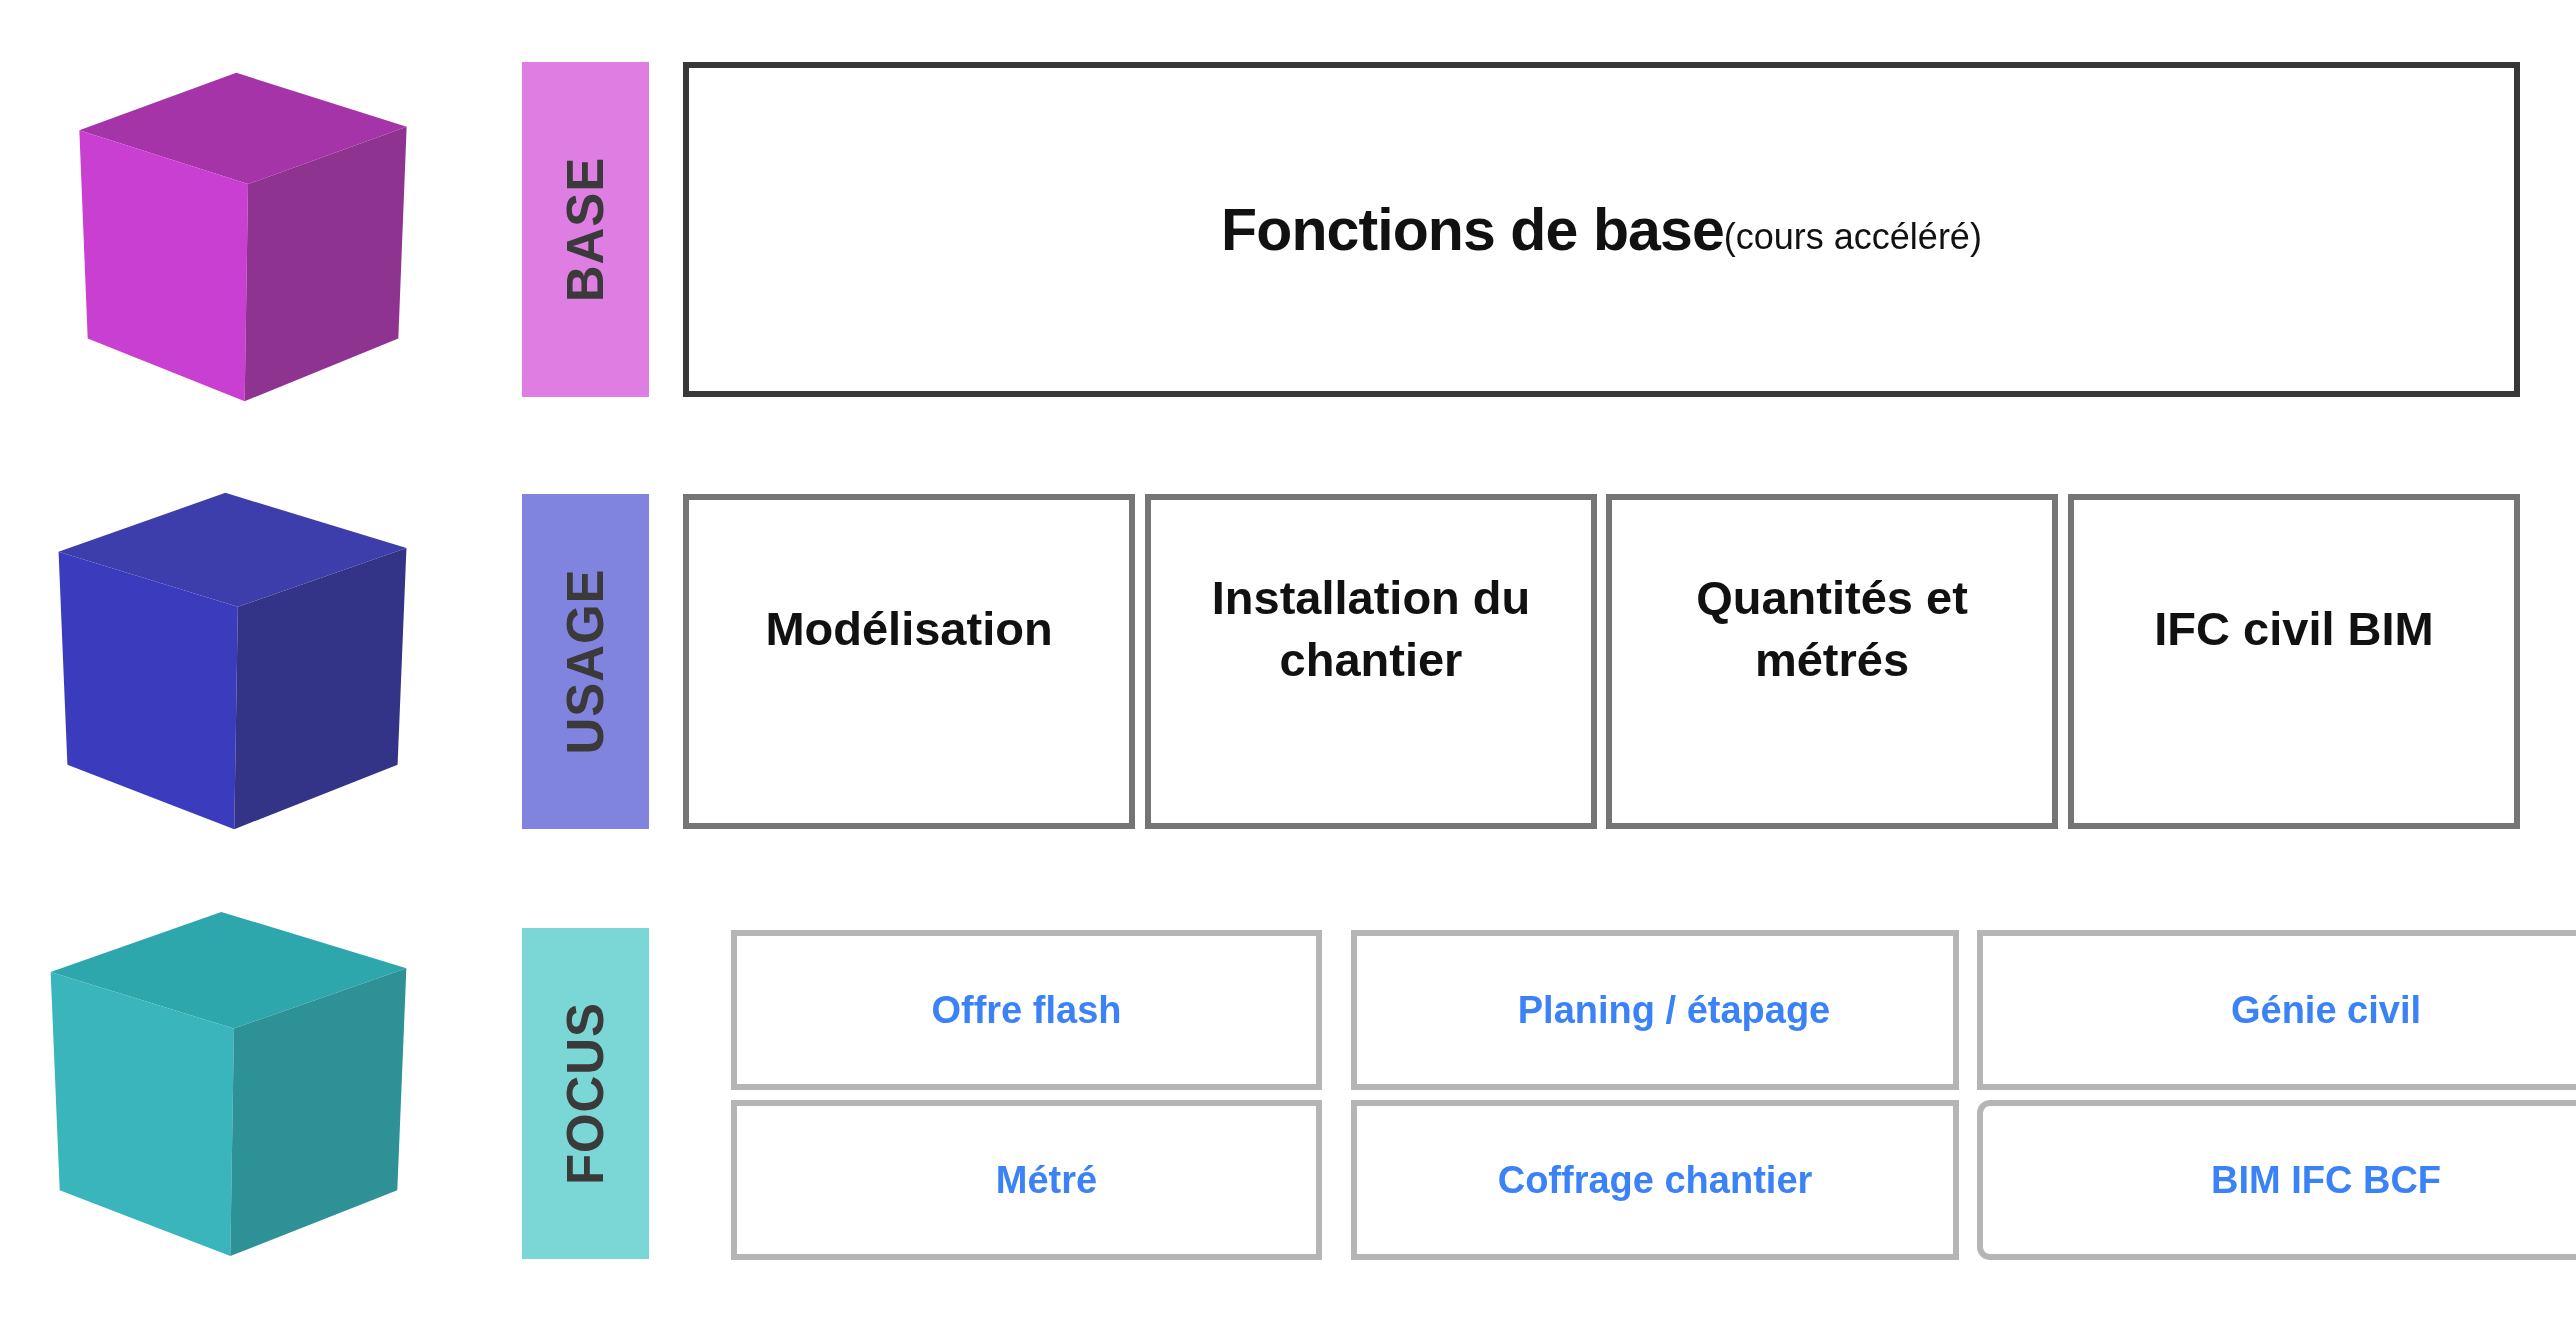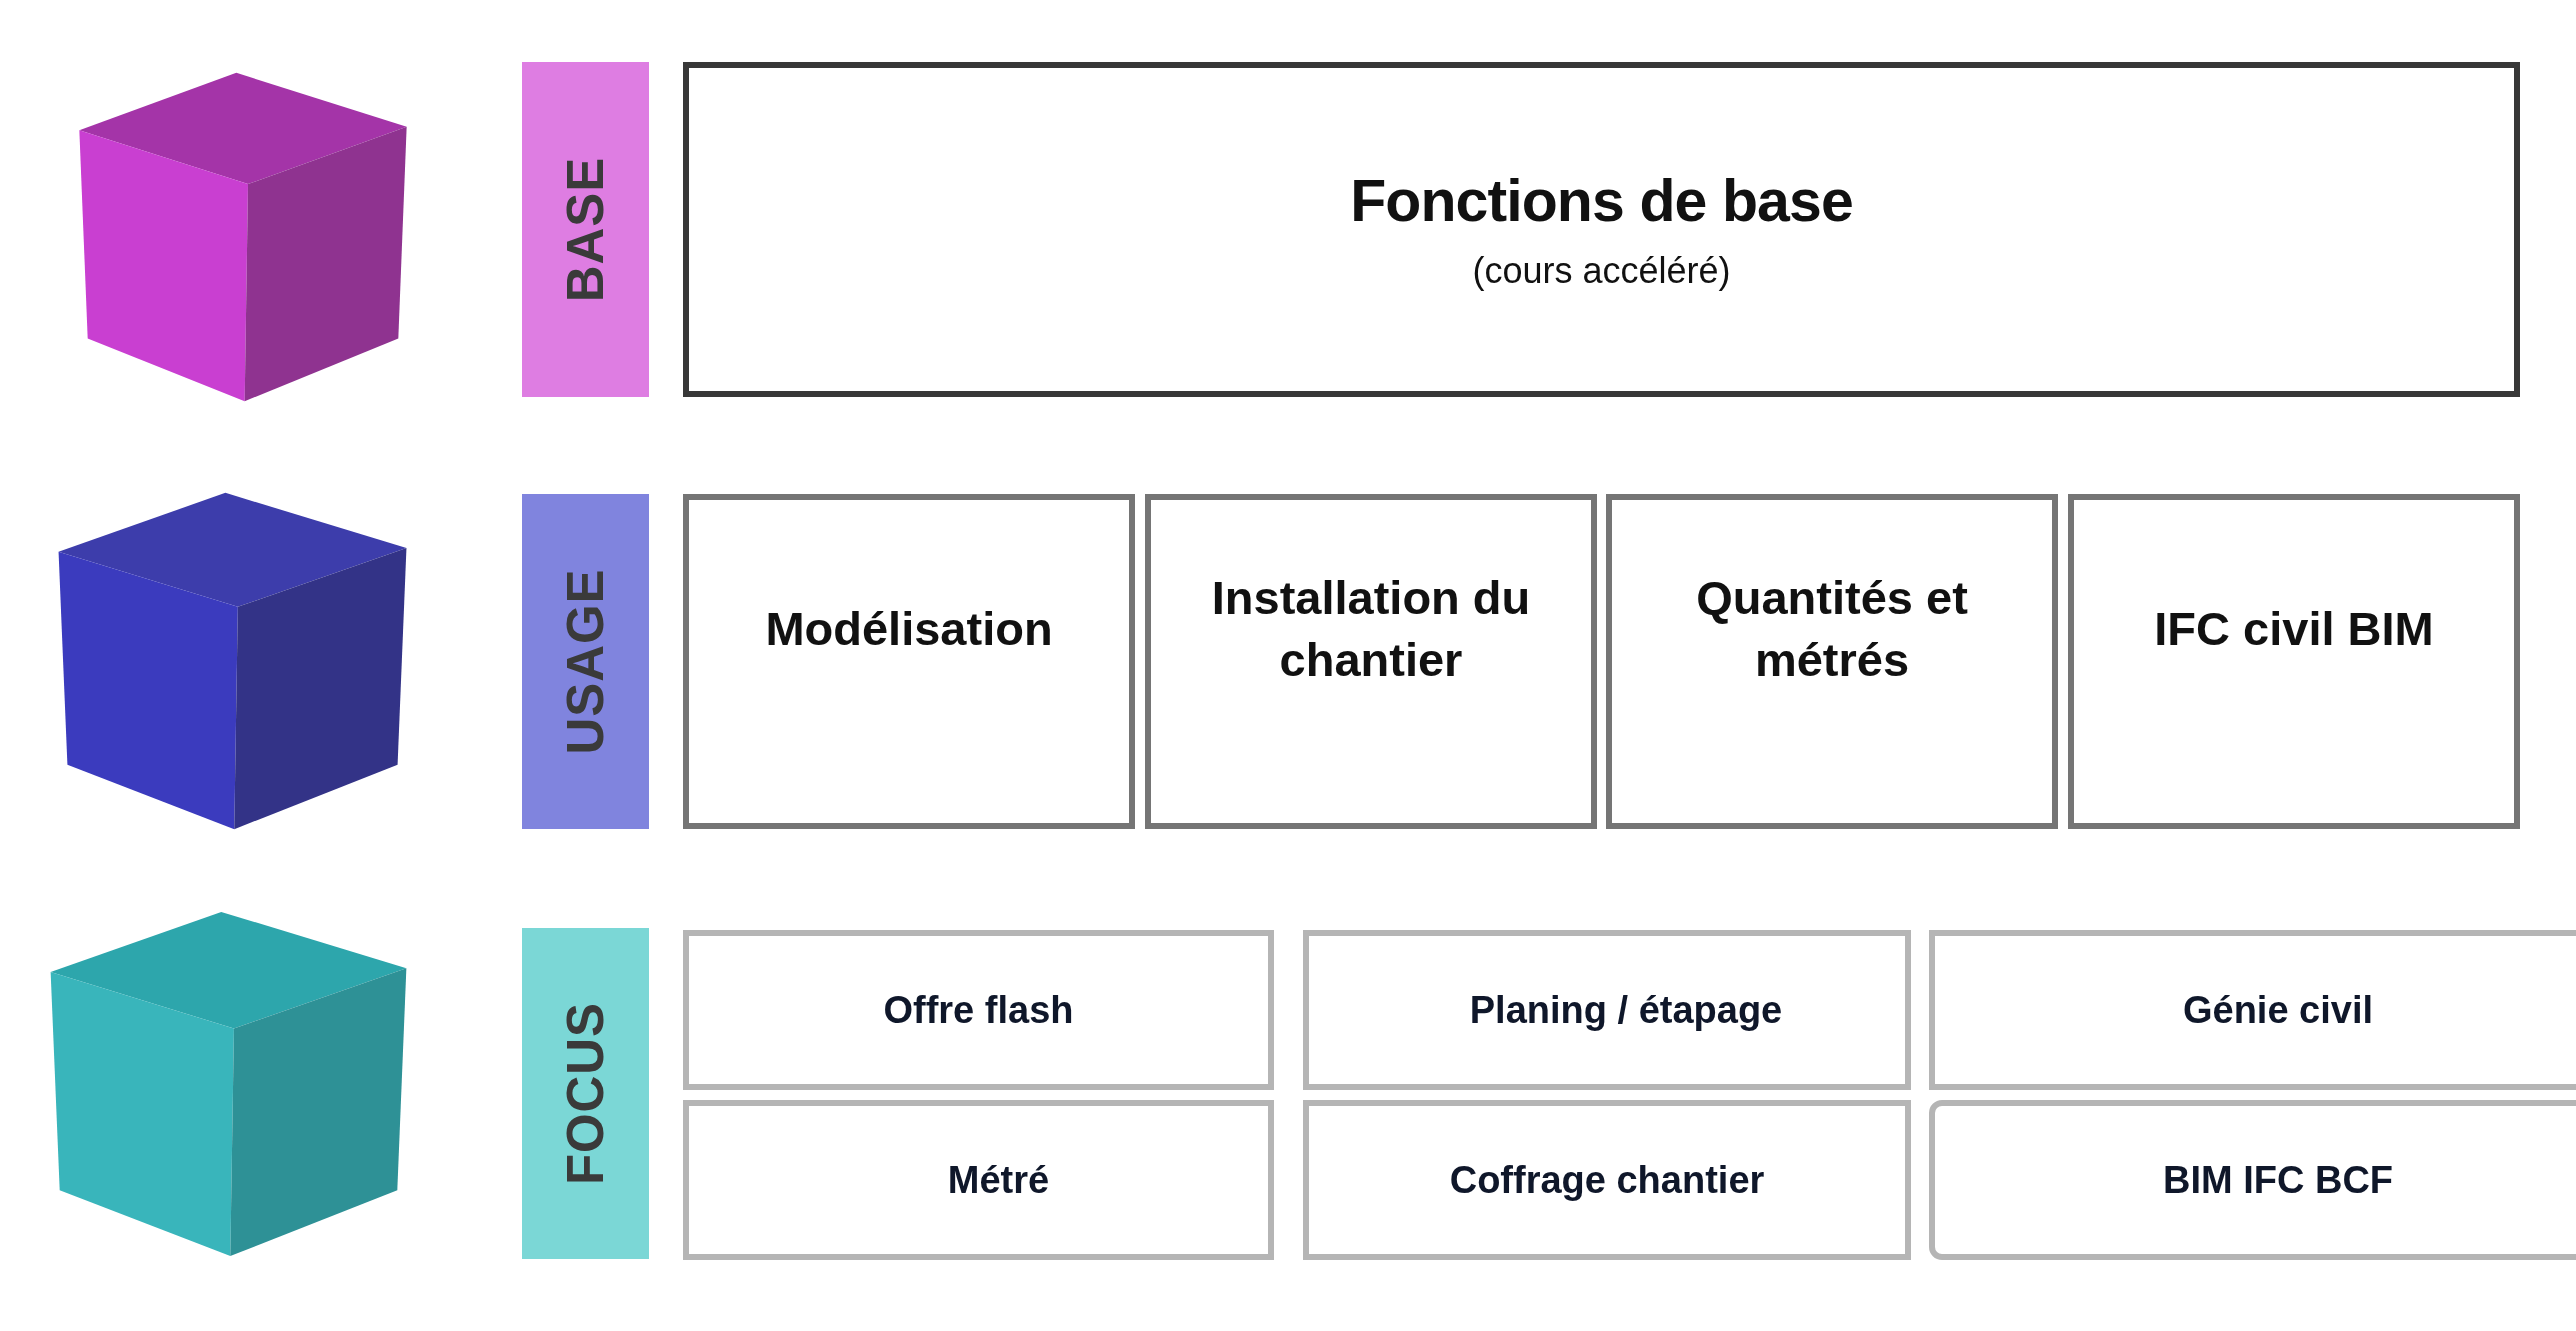--- a/index.html
+++ b/index.html
@@ -28,21 +28,21 @@
     white-space:nowrap;
   }
   .big-box{
     position:absolute;
     left:683px; top:62px;
     width:1837px; height:335px;
     border:6.6px solid #383838;
     background:#ffffff;
     box-sizing:border-box;
     display:flex;
-    flex-direction:column;
+    flex-direction:row;
     align-items:center;
     justify-content:center;
     text-align:center;
   }
   .big-title{
     font-size:59px;
     font-weight:700;
     color:#111111;
     letter-spacing:-0.9px;
   }
@@ -75,21 +75,22 @@
     height:160px;
     border:6.6px solid #b5b5b5;
     background:#ffffff;
     box-sizing:border-box;
     display:flex;
     align-items:center;
     justify-content:center;
     text-align:center;
     font-size:38px;
     font-weight:700;
-    color:#0f172a;
+    color:#3b82f6;
+    margin-left:48px;
   }
   .fr1{top:930px;} .fr2{top:1100px;}
   .fc1{left:683px;width:591px;} .fc2{left:1303px;width:608px;} .fc3{left:1929px;width:698px;}
 </style>
 </head>
 <body>
 
 <div class="stage">
 
   <svg class="cube" style="left:76px;top:71px" width="334" height="332" viewBox="0 0 200 185" preserveAspectRatio="none">

